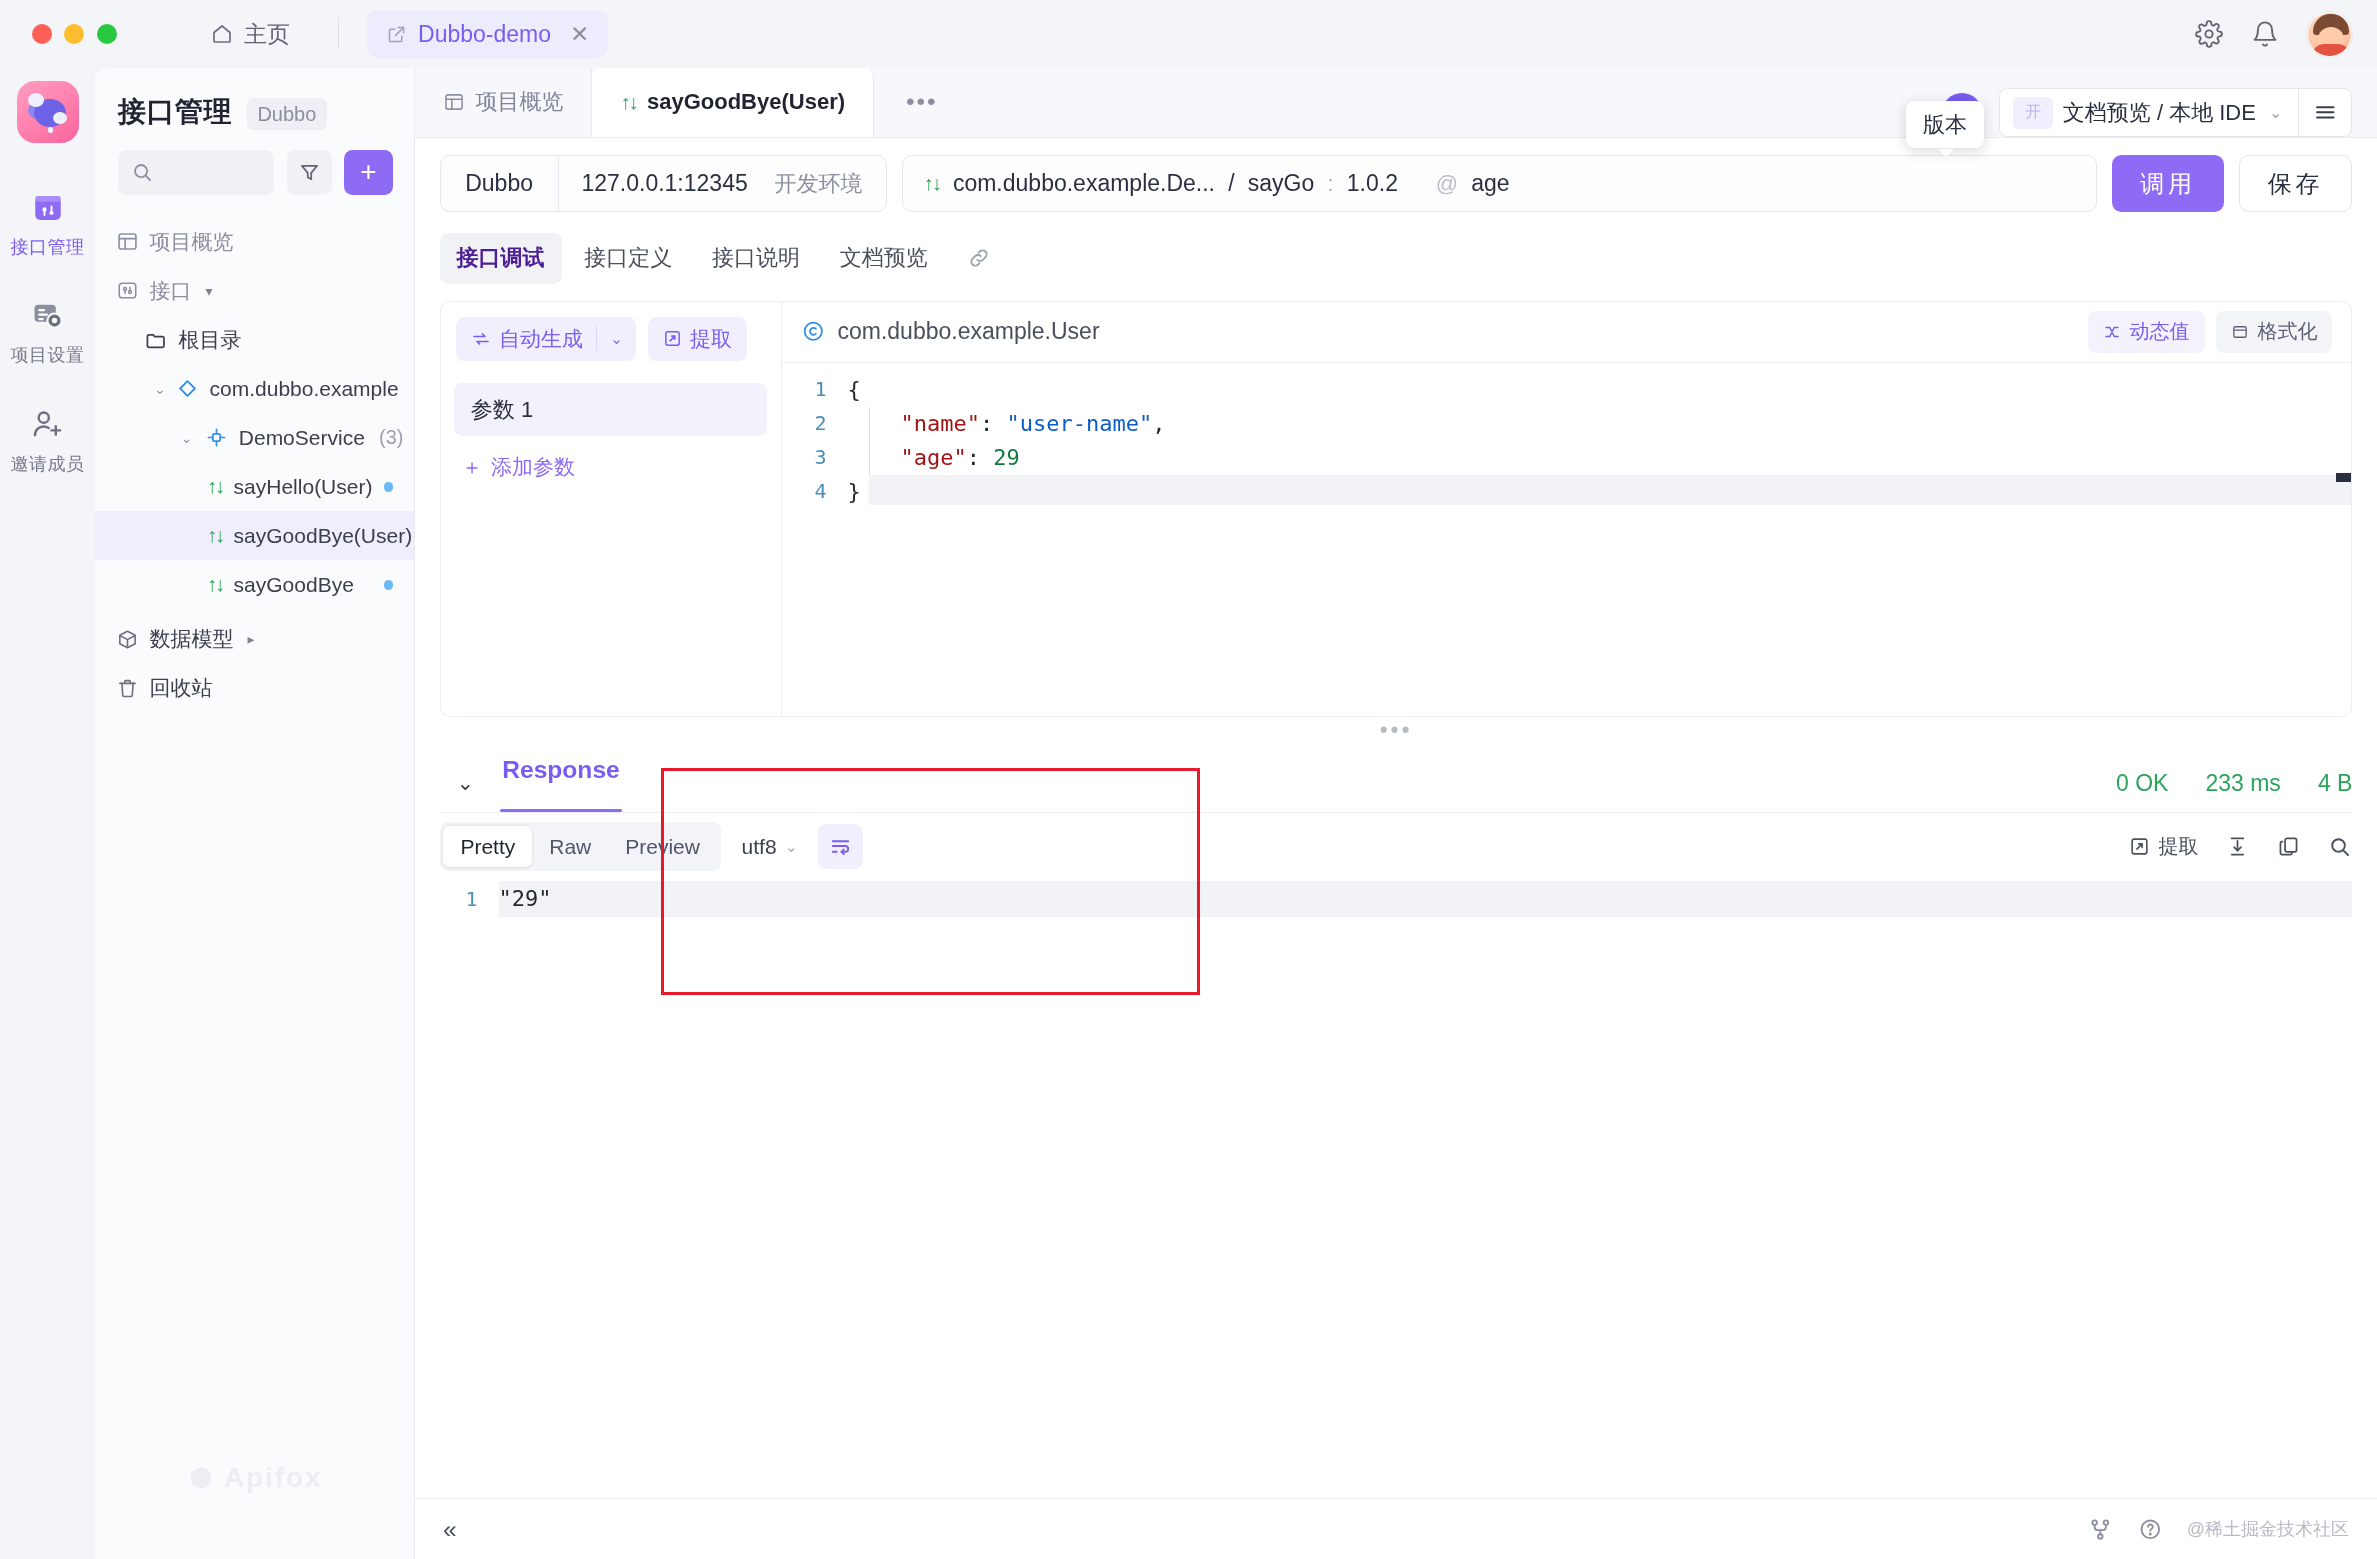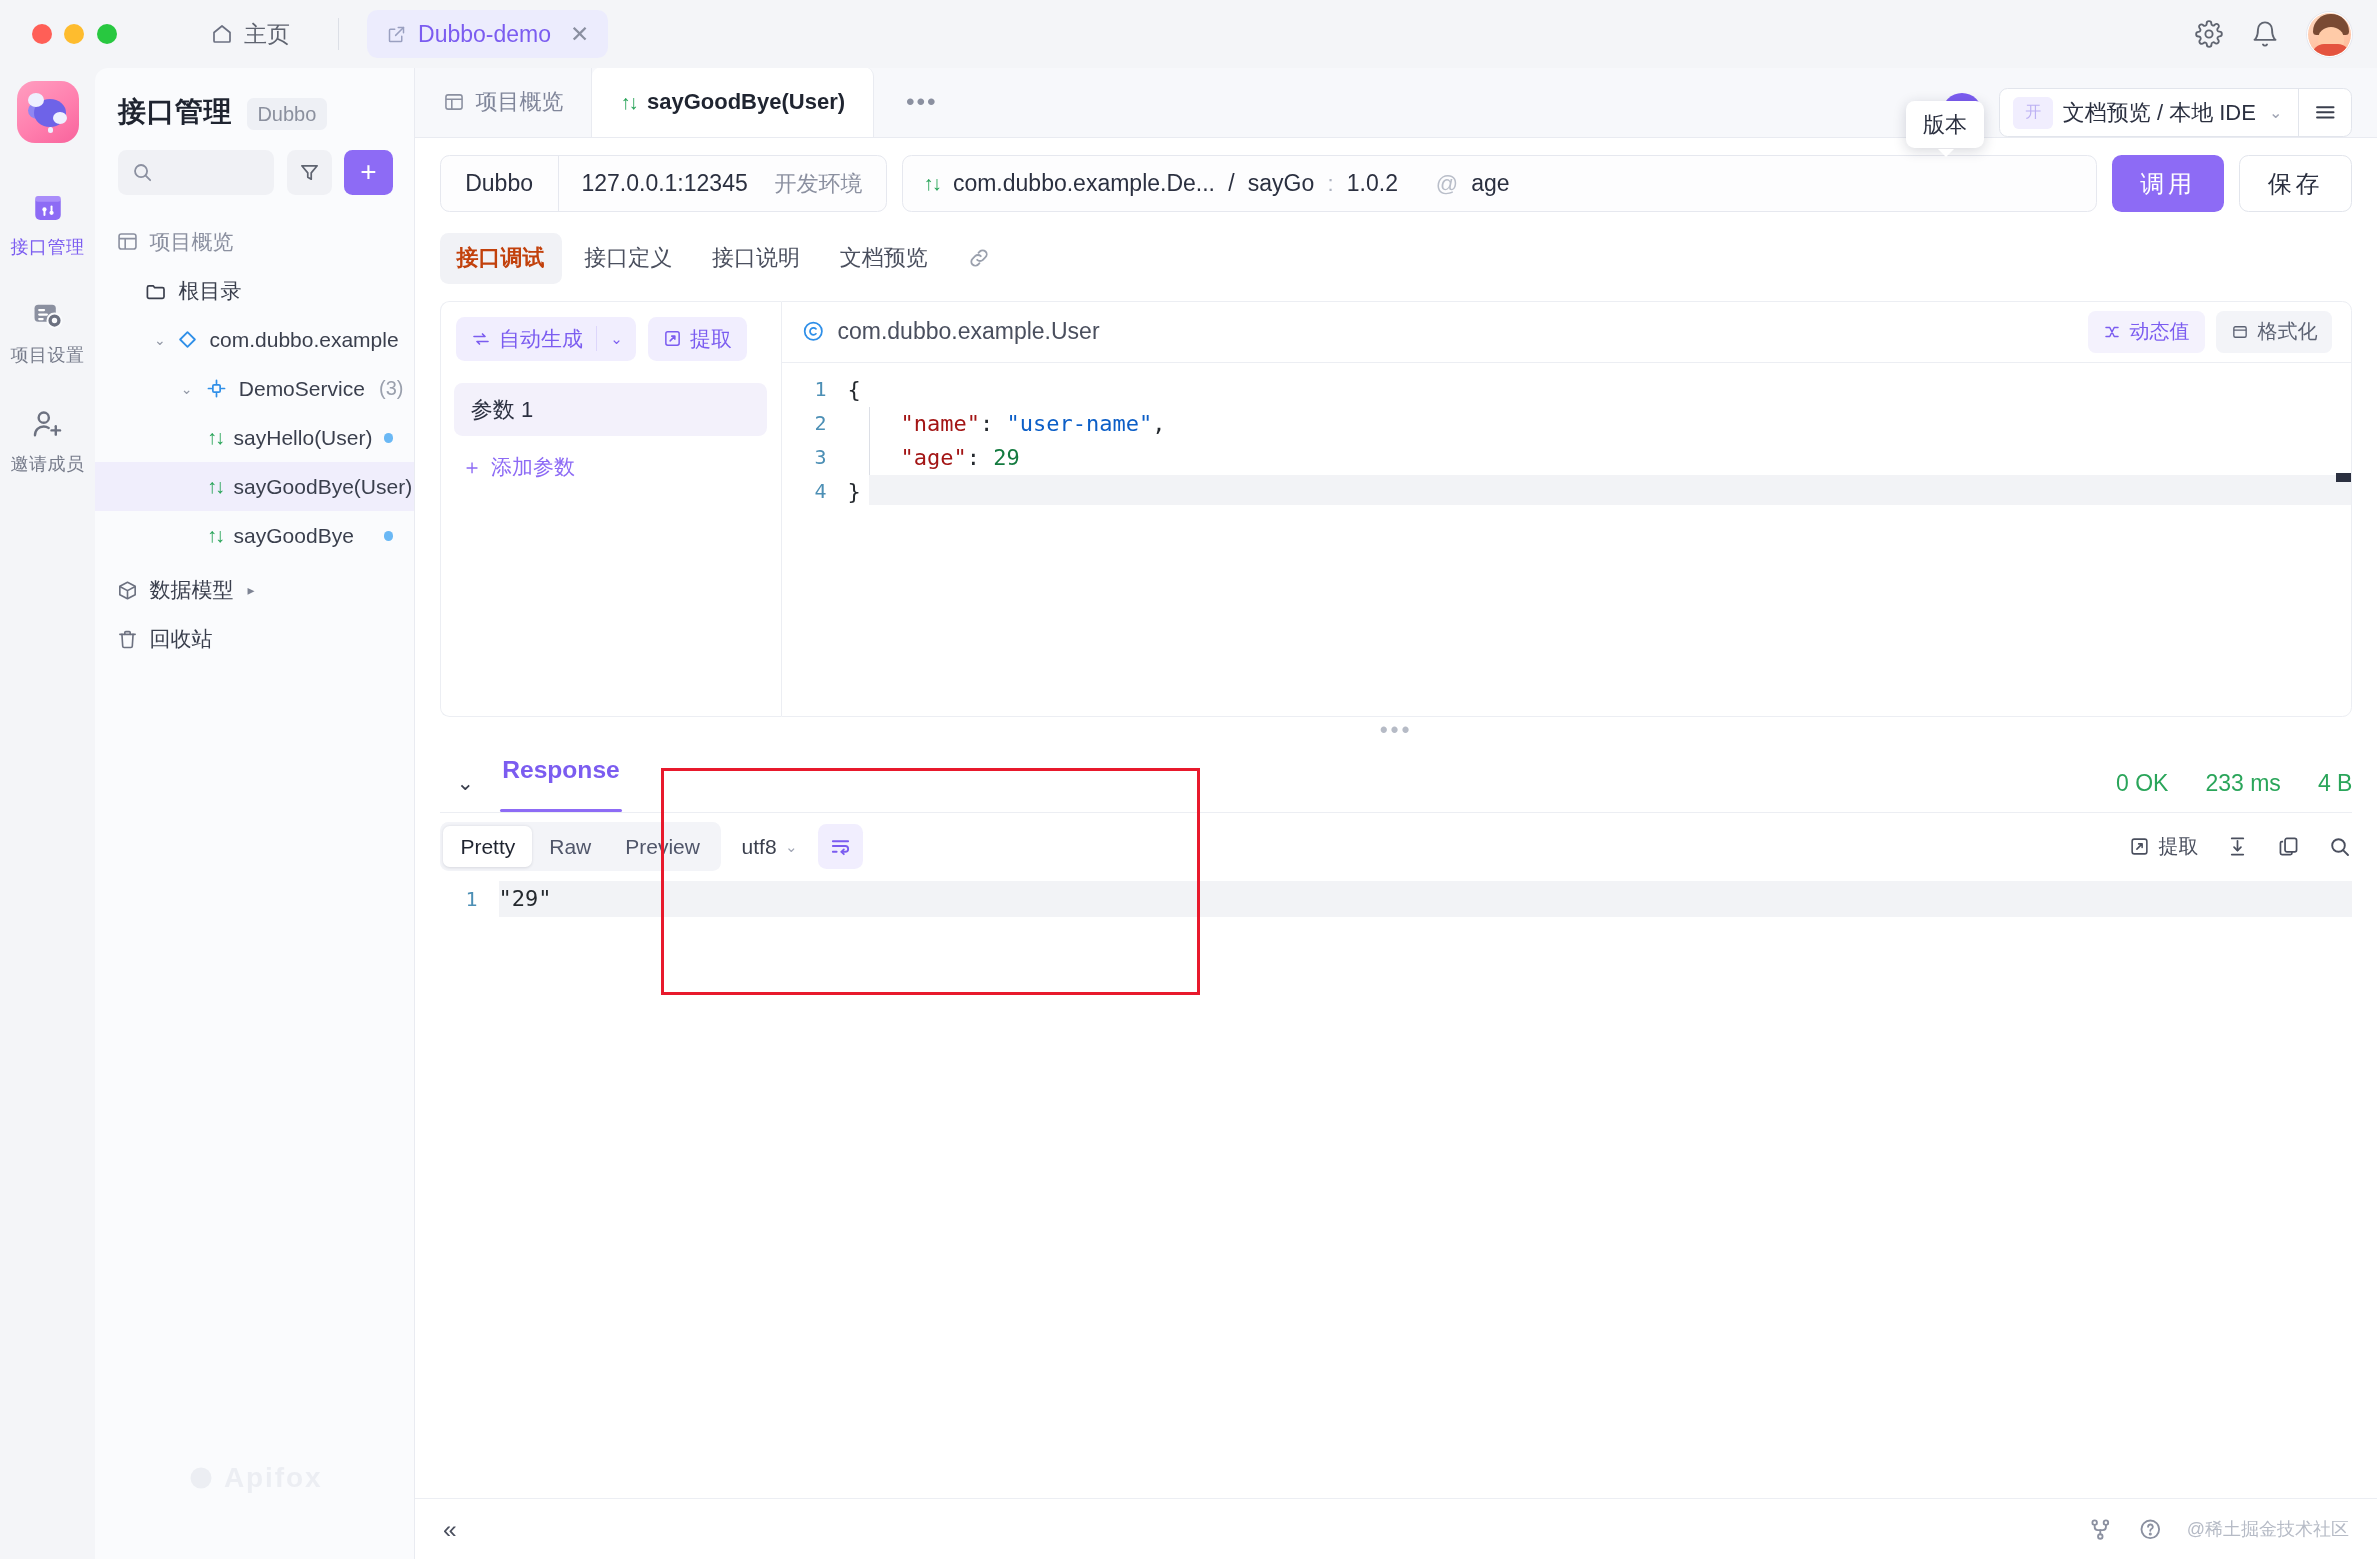--- a/index.html
+++ b/index.html
@@ -141,21 +141,21 @@
   .pathbox .ver-colon { color: #aeb3c0; font-size: 22px; }
   .pathbox .ver { font-size: 23px; color: #2b3040; }
   .pathbox .at { font-size: 22px; color: #b9bec9; margin-left: 24.6px; }
   .pathbox .atval { font-size: 23px; color: #2b3040; }
   .btn-call { background: #8d6bf5; color: #fff; font-size: 24px; border-radius: 9.5px; height: 57px; display: flex; align-items: center; padding: 0 28px; letter-spacing: 3.8px; }
   .btn-save { background: #fff; color: #2b3040; font-size: 24px; border: 0.9px solid #e2e5ec; border-radius: 9.5px; height: 57px; display: flex; align-items: center; padding: 0 28px; letter-spacing: 3.8px; }
 
   
   .subtabs { display: flex; align-items: center; gap: 5.7px; padding: 7.6px 24.6px 0 24.6px; }
   .stab { font-size: 22px; color: #4a4f5e; padding: 10.4px 17px; border-radius: 8.5px; }
-  .stab.active { background: #f1f2f6; color: #c2410c; font-weight: 600; }
+  .stab.active { background: #f1f2f6; color: #4c1d95; font-weight: 600; }
   .link-icon { margin-left: 17px; color: #9aa0ad; }
 
   
   .bodysplit { display: flex; padding: 17px 24.6px 0 24.6px; gap: 0; height: 433px; }
   .paramcol { width: 341px; flex: 0 0 341px; border: 0.9px solid #eceef3; border-right: none; border-radius: 9.5px 0 0 9.5px; display: flex; flex-direction: column; }
   .pc-top { display: flex; align-items: center; gap: 11.4px; padding: 15px 15px 13.2px 15px; }
   .chip-gen { display: flex; align-items: center; background: #f1eefe; color: #7b5cf0; border-radius: 8.5px; height: 44px; font-size: 21px; }
   .chip-gen .lbl { display: flex; align-items: center; gap: 8.5px; padding: 0 13.2px 0 15px; }
   .chip-gen .cdiv { width: 0.9px; height: 24.6px; background: #ddd6fb; }
   .chip-gen .chev { padding: 0 13.2px; font-size: 15px; }
@@ -357,20 +357,33 @@
         <div class="trow">
           <span>
             <svg width="23" height="23" viewBox="0 0 24 24" fill="none" stroke="#8b90a0" stroke-width="1.7">
                 <rect x="3.2" y="4.2" width="17.6" height="15.6" rx="2.4"></rect>
                 <path d="M3.2 9h17.6M9.6 9v10.8"></path>
               </svg>
           </span>
           <span class="tlabel" style="color:#8b90a0">项目概览</span>
         </div>
 
+        <div class="trow">
+          <span>
+            <svg width="23" height="23" viewBox="0 0 24 24" fill="none" stroke="#8b90a0" stroke-width="1.6">
+                <rect x="3.4" y="4.4" width="17.2" height="15.2" rx="3"></rect>
+                <circle cx="9.4" cy="10.4" r="1.5"></circle>
+                <path d="M9.4 11.9v3.2" stroke-linecap="round"></path>
+                <path d="M14.6 8.9v3.2" stroke-linecap="round"></path>
+                <circle cx="14.6" cy="13.6" r="1.5"></circle>
+              </svg>
+          </span>
+          <span class="tlabel" style="color:#8b90a0">接口</span>
+          <span style="color:#7d8393;font-size:14px;margin-left:3.8px">▾</span>
+        </div>
 
         <div class="trow" style="padding-left:49px">
           <span>
             <svg width="24" height="24" viewBox="0 0 24 24" fill="none" stroke="#3a3f4d" stroke-width="1.7" stroke-linejoin="round">
                 <path d="M3.4 17.8V8.4a1.6 1.6 0 0 1 1.6-1.6h4.2l1.5 1.9h7.7a1.6 1.6 0 0 1 1.6 1.6v7.5a1.6 1.6 0 0 1-1.6 1.6H5a1.6 1.6 0 0 1-1.6-1.6z"></path>
               </svg>
           </span>
           <span class="tlabel">根目录</span>
         </div>
 

